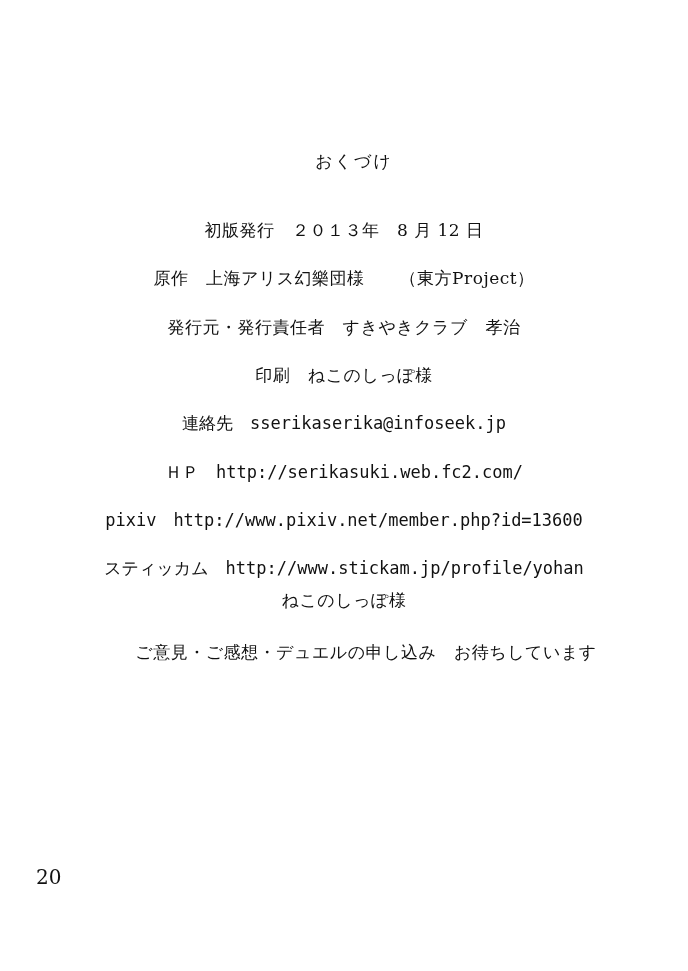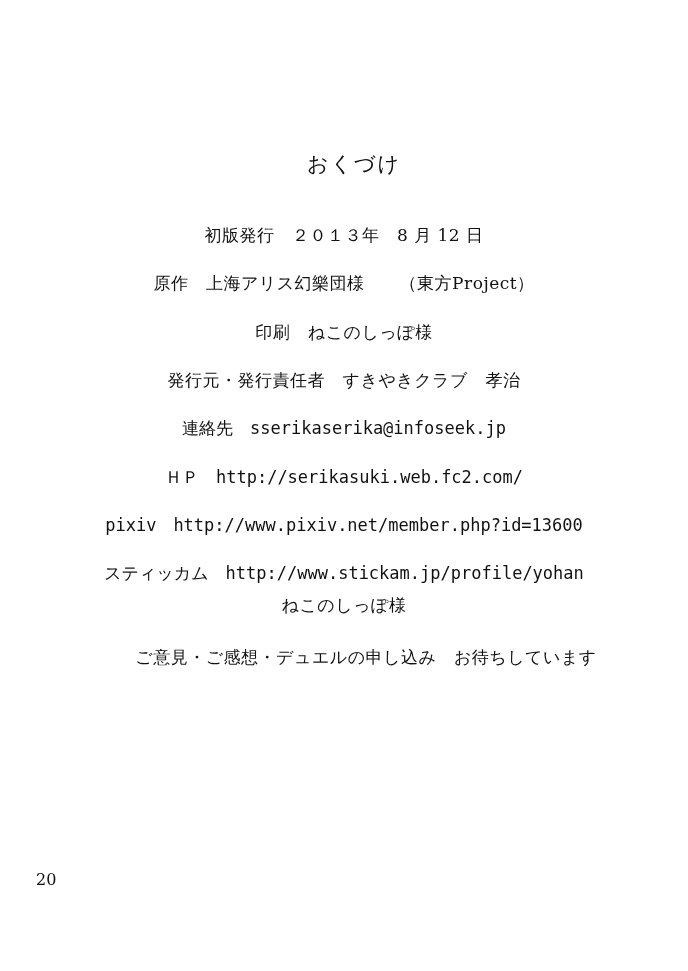--- a/index.html
+++ b/index.html
@@ -23,21 +23,21 @@
 
   .colophon {
     position: absolute;
     left: 0;
     right: 0;
     top: 150px;
     text-align: center;
   }
 
   .colophon-title {
-    font-size: 21px;
+    font-size: 17px;
     letter-spacing: 2px;
     margin-bottom: 44px;
     font-family: "DejaVu Serif", serif;
     padding-left: 20px;
   }
 
   .line {
     font-size: 17px;
     line-height: 1.55;
     margin-bottom: 22px;
@@ -62,41 +62,41 @@
 
   .line.last {
     margin-bottom: 0;
     margin-left: 44px;
   }
 
   .page-number {
     position: absolute;
     left: 36px;
     bottom: 82px;
-    font-size: 16px;
+    font-size: 20px;
     font-family: "DejaVu Serif", serif;
     color: #111111;
   }
 </style>
 </head>
 <body>
 
 <div class="page">
 
   <div class="colophon">
 
     <div class="colophon-title">おくづけ</div>
 
     <div class="line">初版発行　２０１３年　8 月  12 日</div>
 
     <div class="line">原作　上海アリス幻樂団様　　（東方Project）</div>
 
+    <div class="line">発行元・発行責任者　すきやきクラブ　孝治</div>
+
     <div class="line">印刷　ねこのしっぽ様</div>
-
-    <div class="line">発行元・発行責任者　すきやきクラブ　孝治</div>
 
     <div class="line mono">連絡先　sserikaserika@infoseek.jp</div>
 
     <div class="line mono">ＨＰ　http://serikasuki.web.fc2.com/</div>
 
     <div class="line mono">pixiv　http://www.pixiv.net/member.php?id=13600</div>
 
     <div class="line mono tight">スティッカム　http://www.stickam.jp/profile/yohan</div>
 
     <div class="line sub">ねこのしっぽ様</div>

